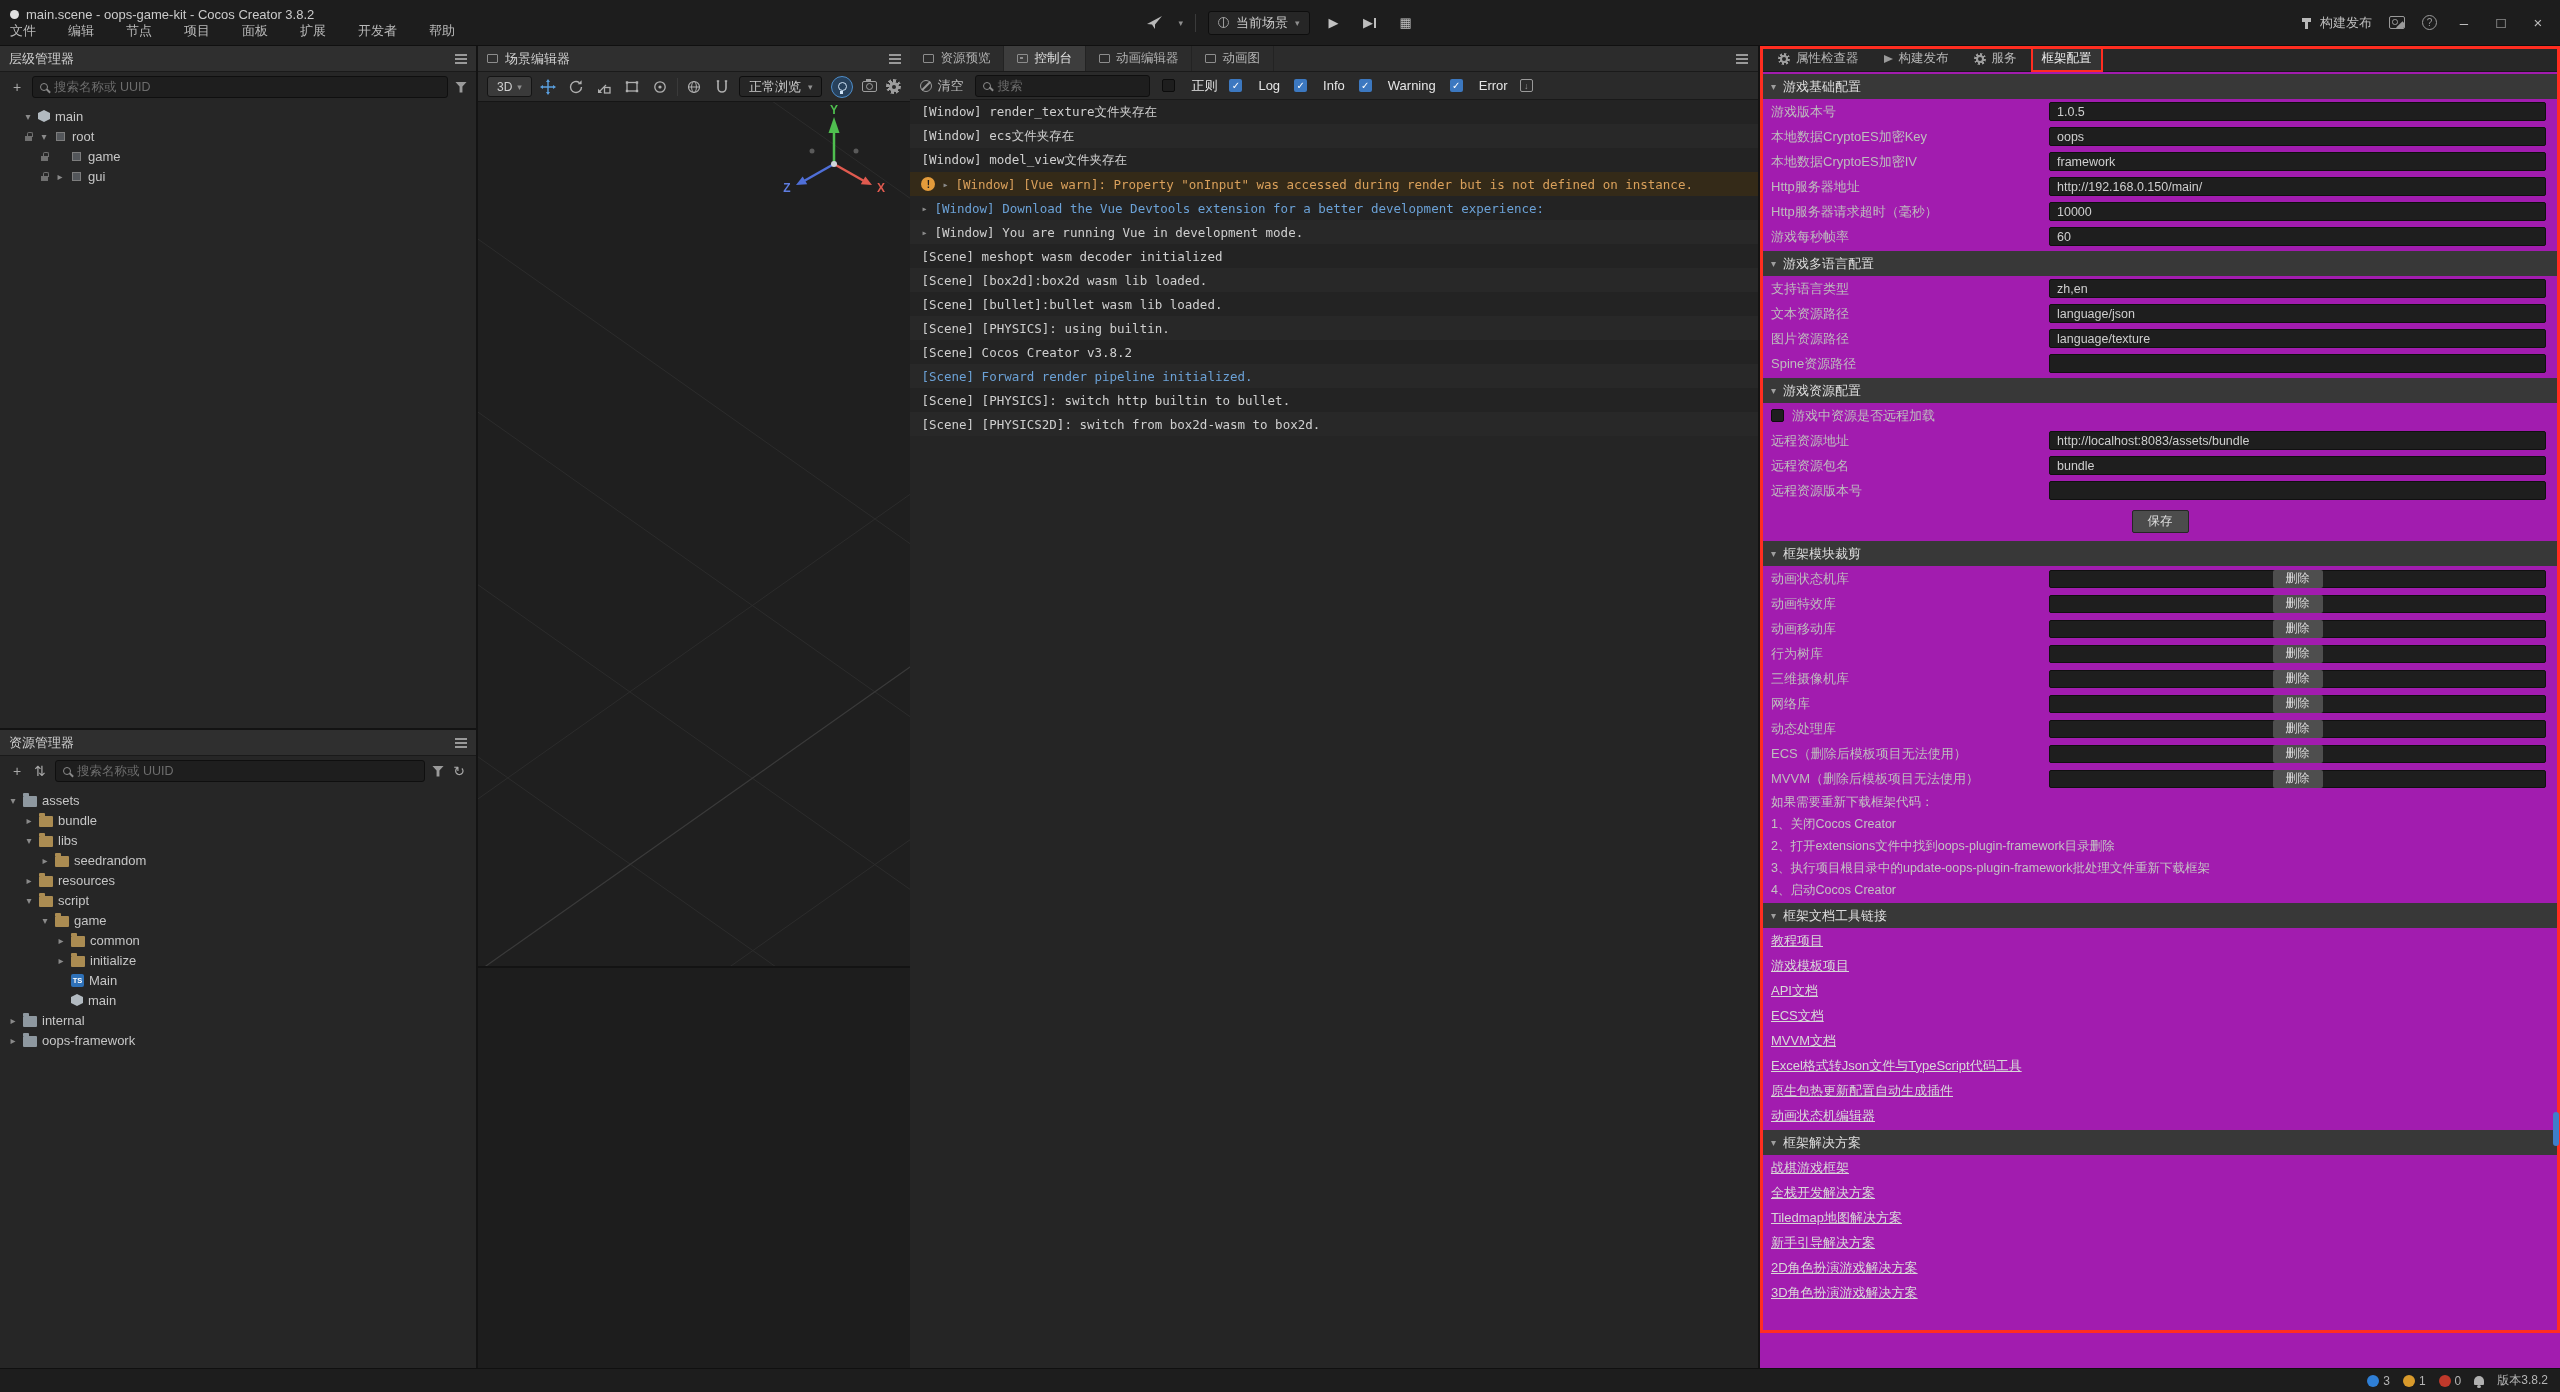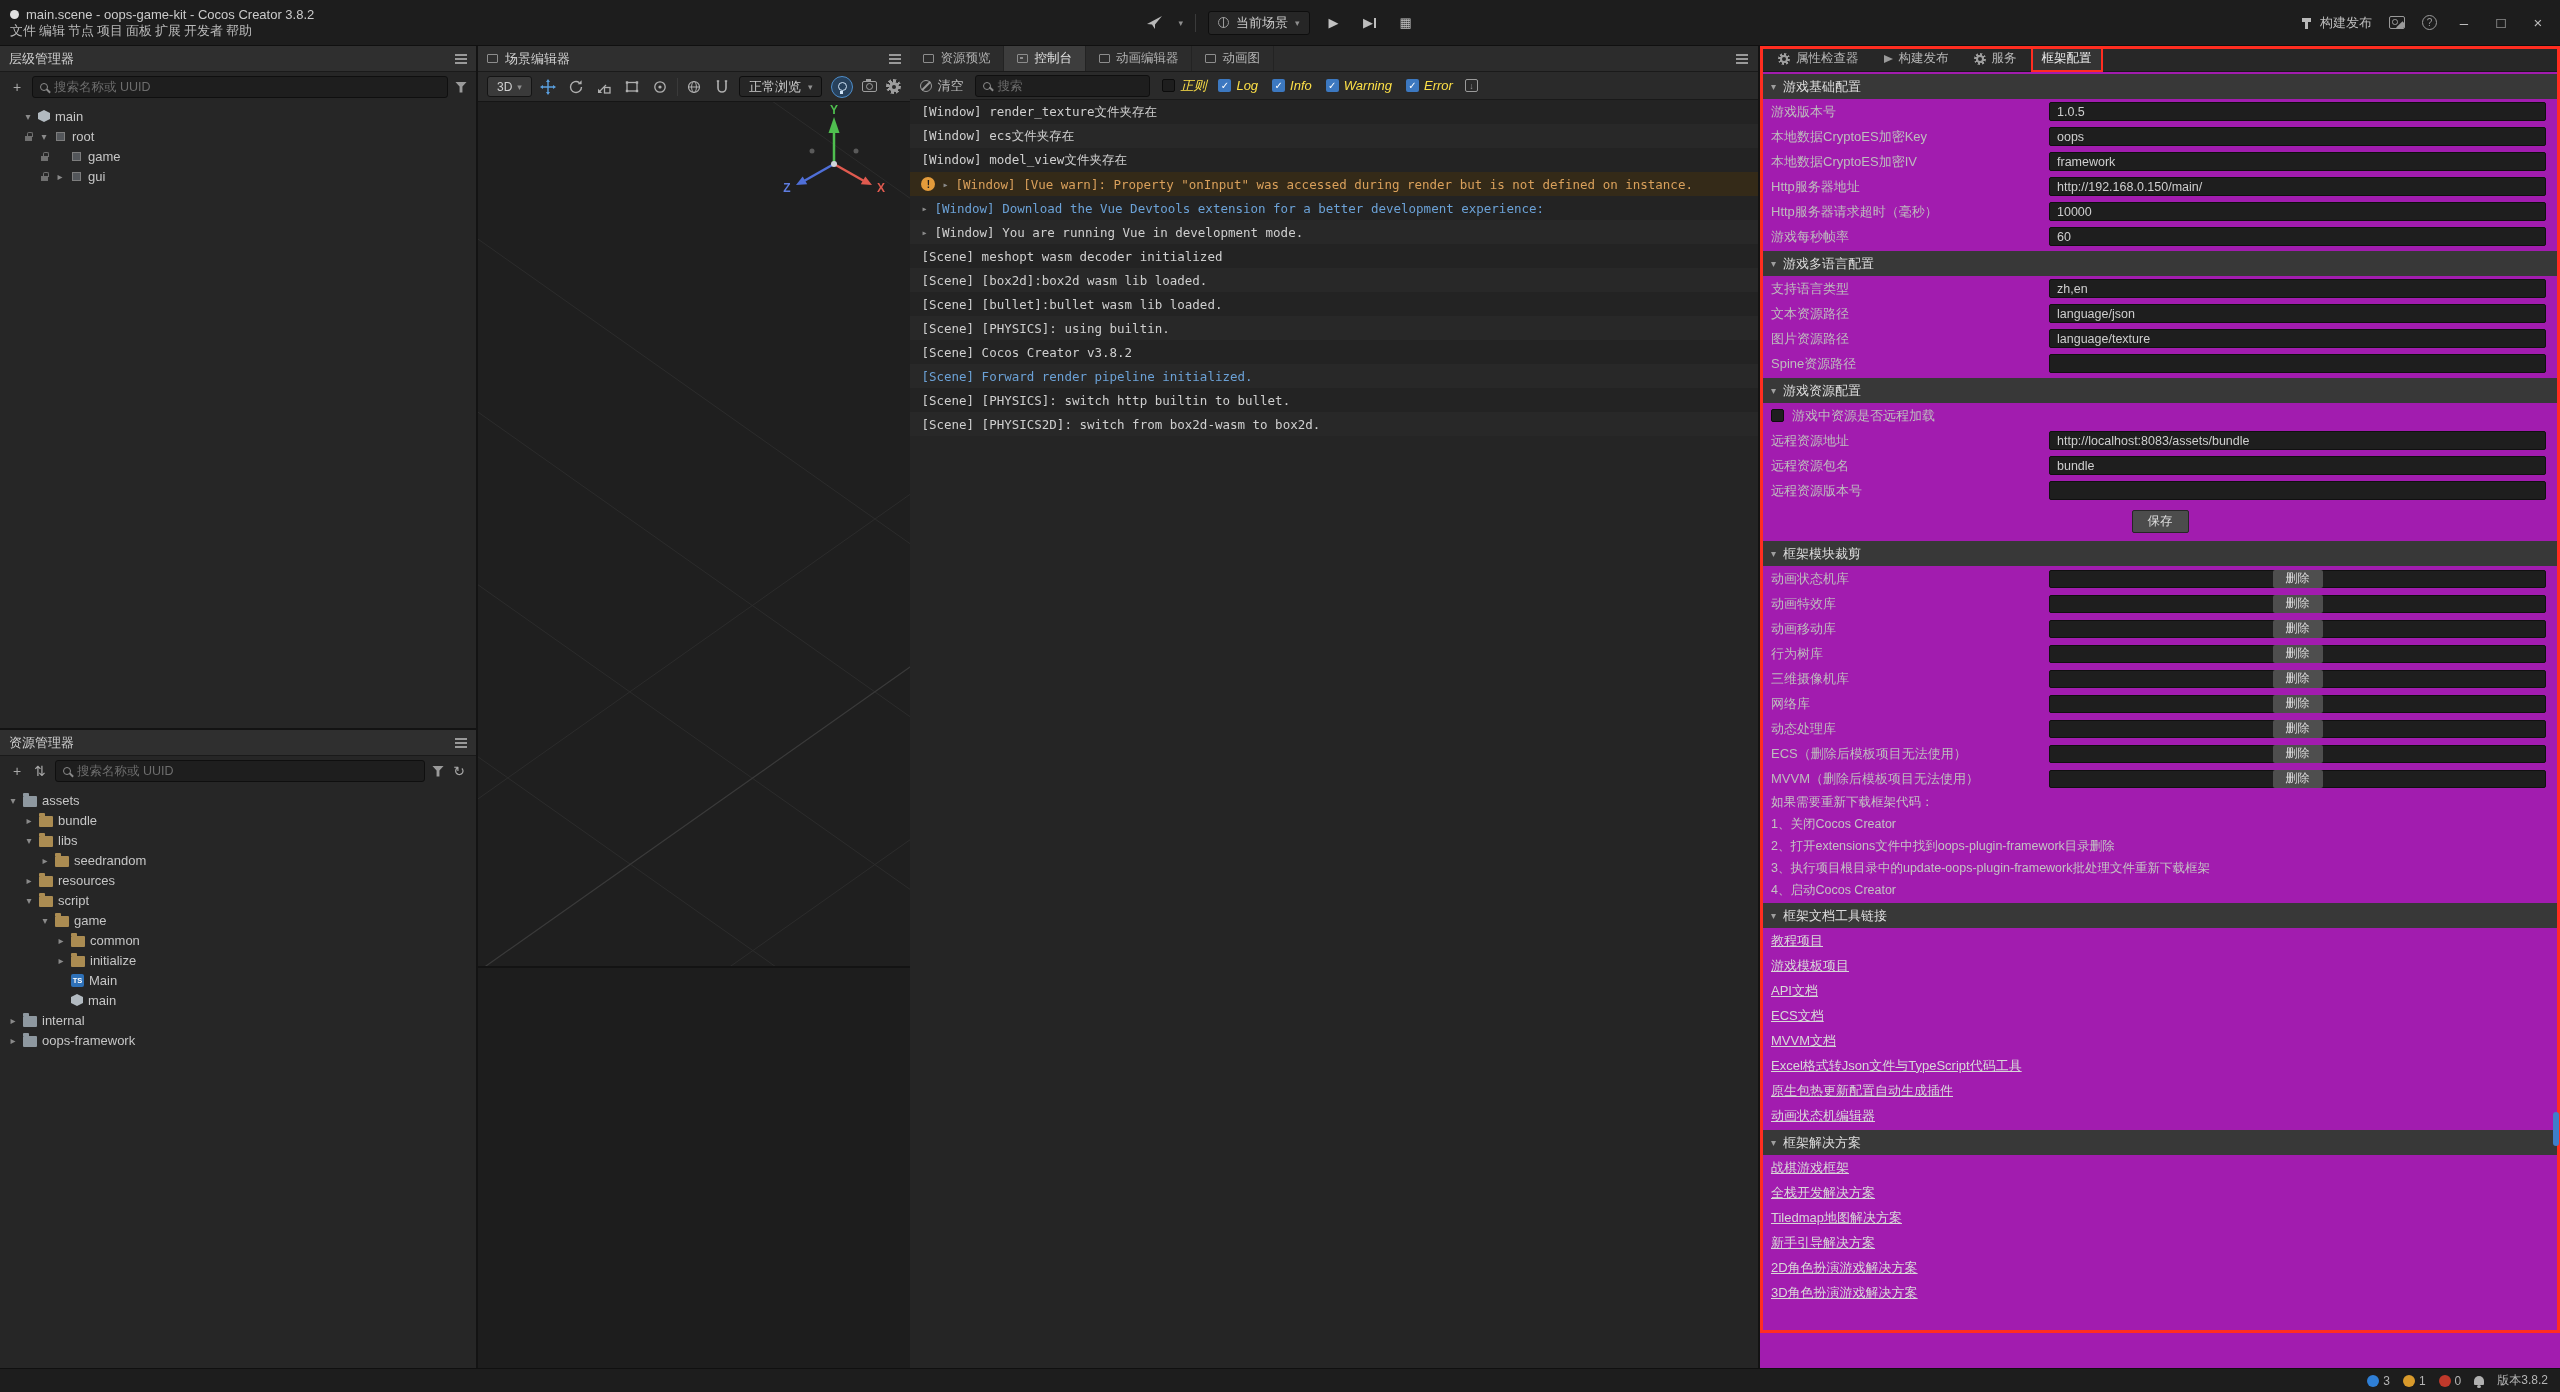--- a/index.html
+++ b/index.html
@@ -4,21 +4,21 @@
 <style>
 *{box-sizing:border-box;margin:0;padding:0;}
 html,body{width:2560px;height:1392px;overflow:hidden;}
 body{position:relative;background:#1d1d1d;font-family:"Liberation Sans","DejaVu Sans",sans-serif;font-size:13px;color:#c6c6c6;-webkit-font-smoothing:antialiased;}
 
 
 .topbar{position:absolute;top:0;left:0;right:0;height:46px;background:#1d1d1d;border-bottom:1px solid #101010;display:flex;}
 .tb-left{width:480px;flex:none;padding:5px 0 4px 10px;display:flex;flex-direction:column;justify-content:center;}
 .title-row{display:flex;align-items:center;gap:7px;color:#cbcbcb;font-size:13px;}
 .logo-dot{width:9px;height:9px;border-radius:50%;background:#e0e0e0;flex:none;}
-.menu-row{display:flex;gap:3px;color:#b9b9b9;font-size:13px;}
+.menu-row{display:flex;gap:32px;color:#b9b9b9;font-size:13px;}
 .menu-item{cursor:default;}
 .tb-center{flex:1;display:flex;align-items:center;justify-content:center;gap:12px;color:#bdbdbd;}
 .tb-right{width:480px;flex:none;display:flex;align-items:center;justify-content:flex-end;gap:17px;padding-right:12px;color:#bdbdbd;}
 .select-box{height:24px;background:#262626;border:1px solid #0e0e0e;border-radius:3px;display:flex;align-items:center;gap:7px;padding:0 9px;color:#c9c9c9;}
 .caret{font-size:9px;color:#8f8f8f;}
 .tb-btn{display:flex;align-items:center;justify-content:center;width:24px;height:22px;color:#c2c2c2;font-size:13px;}
 .win-glyph{font-size:15px;color:#bdbdbd;width:20px;text-align:center;}
 .vsep{width:1px;height:18px;background:#3a3a3a;}
 
 
@@ -104,21 +104,21 @@
 .console-hamburger{margin-left:auto;display:flex;align-items:center;padding-right:10px;}
 .console-toolbar{height:28px;flex:none;background:#2a2a2a;border-bottom:1px solid #191919;display:flex;align-items:center;gap:12px;padding:0 10px;}
 .i-clear{width:12px;height:12px;border:1.5px solid #9a9a9a;border-radius:50%;position:relative;flex:none;}
 .i-clear::after{content:"";position:absolute;left:-1px;top:4.5px;width:12px;height:1.5px;background:#9a9a9a;transform:rotate(-45deg);}
 .clear-group{display:flex;align-items:center;gap:5px;color:#bdbdbd;}
 .console-search{width:175px;flex:none;}
 .cb{width:13px;height:13px;border-radius:2px;flex:none;position:relative;}
 .cb.checked{background:#3c78c0;}
 .cb.checked::after{content:"✓";position:absolute;inset:0;display:flex;align-items:center;justify-content:center;color:#fff;font-size:10px;}
 .cb.empty{background:#1e1e1e;border:1px solid #0c0c0c;}
-.filter{display:flex;align-items:center;gap:5px;color:#fde047;font-style:italic;}
+.filter{display:flex;align-items:center;gap:16px;color:#e5e5e5;}
 .i-scrolllock{width:13px;height:13px;border:1px solid #9a9a9a;border-radius:2px;position:relative;flex:none;}
 .i-scrolllock::after{content:"↓";position:absolute;inset:0;display:flex;align-items:center;justify-content:center;font-size:9px;color:#9a9a9a;}
 .console-logs{flex:1;overflow:hidden;font-family:"DejaVu Sans Mono","Liberation Mono",monospace;font-size:12.5px;}
 .log-row{height:24px;display:flex;align-items:center;gap:7px;padding:0 11px;color:#cfcfcf;}
 .log-row:nth-child(odd){background:#232323;}
 .log-row:nth-child(even){background:#282828;}
 .log-row.warn{background:#342a18;color:#d9a05b;}
 .log-row.link{color:#6ba1d6;}
 .log-arrow{color:#8a8a8a;font-size:10px;flex:none;}
 .log-arrow:empty{display:none;}

